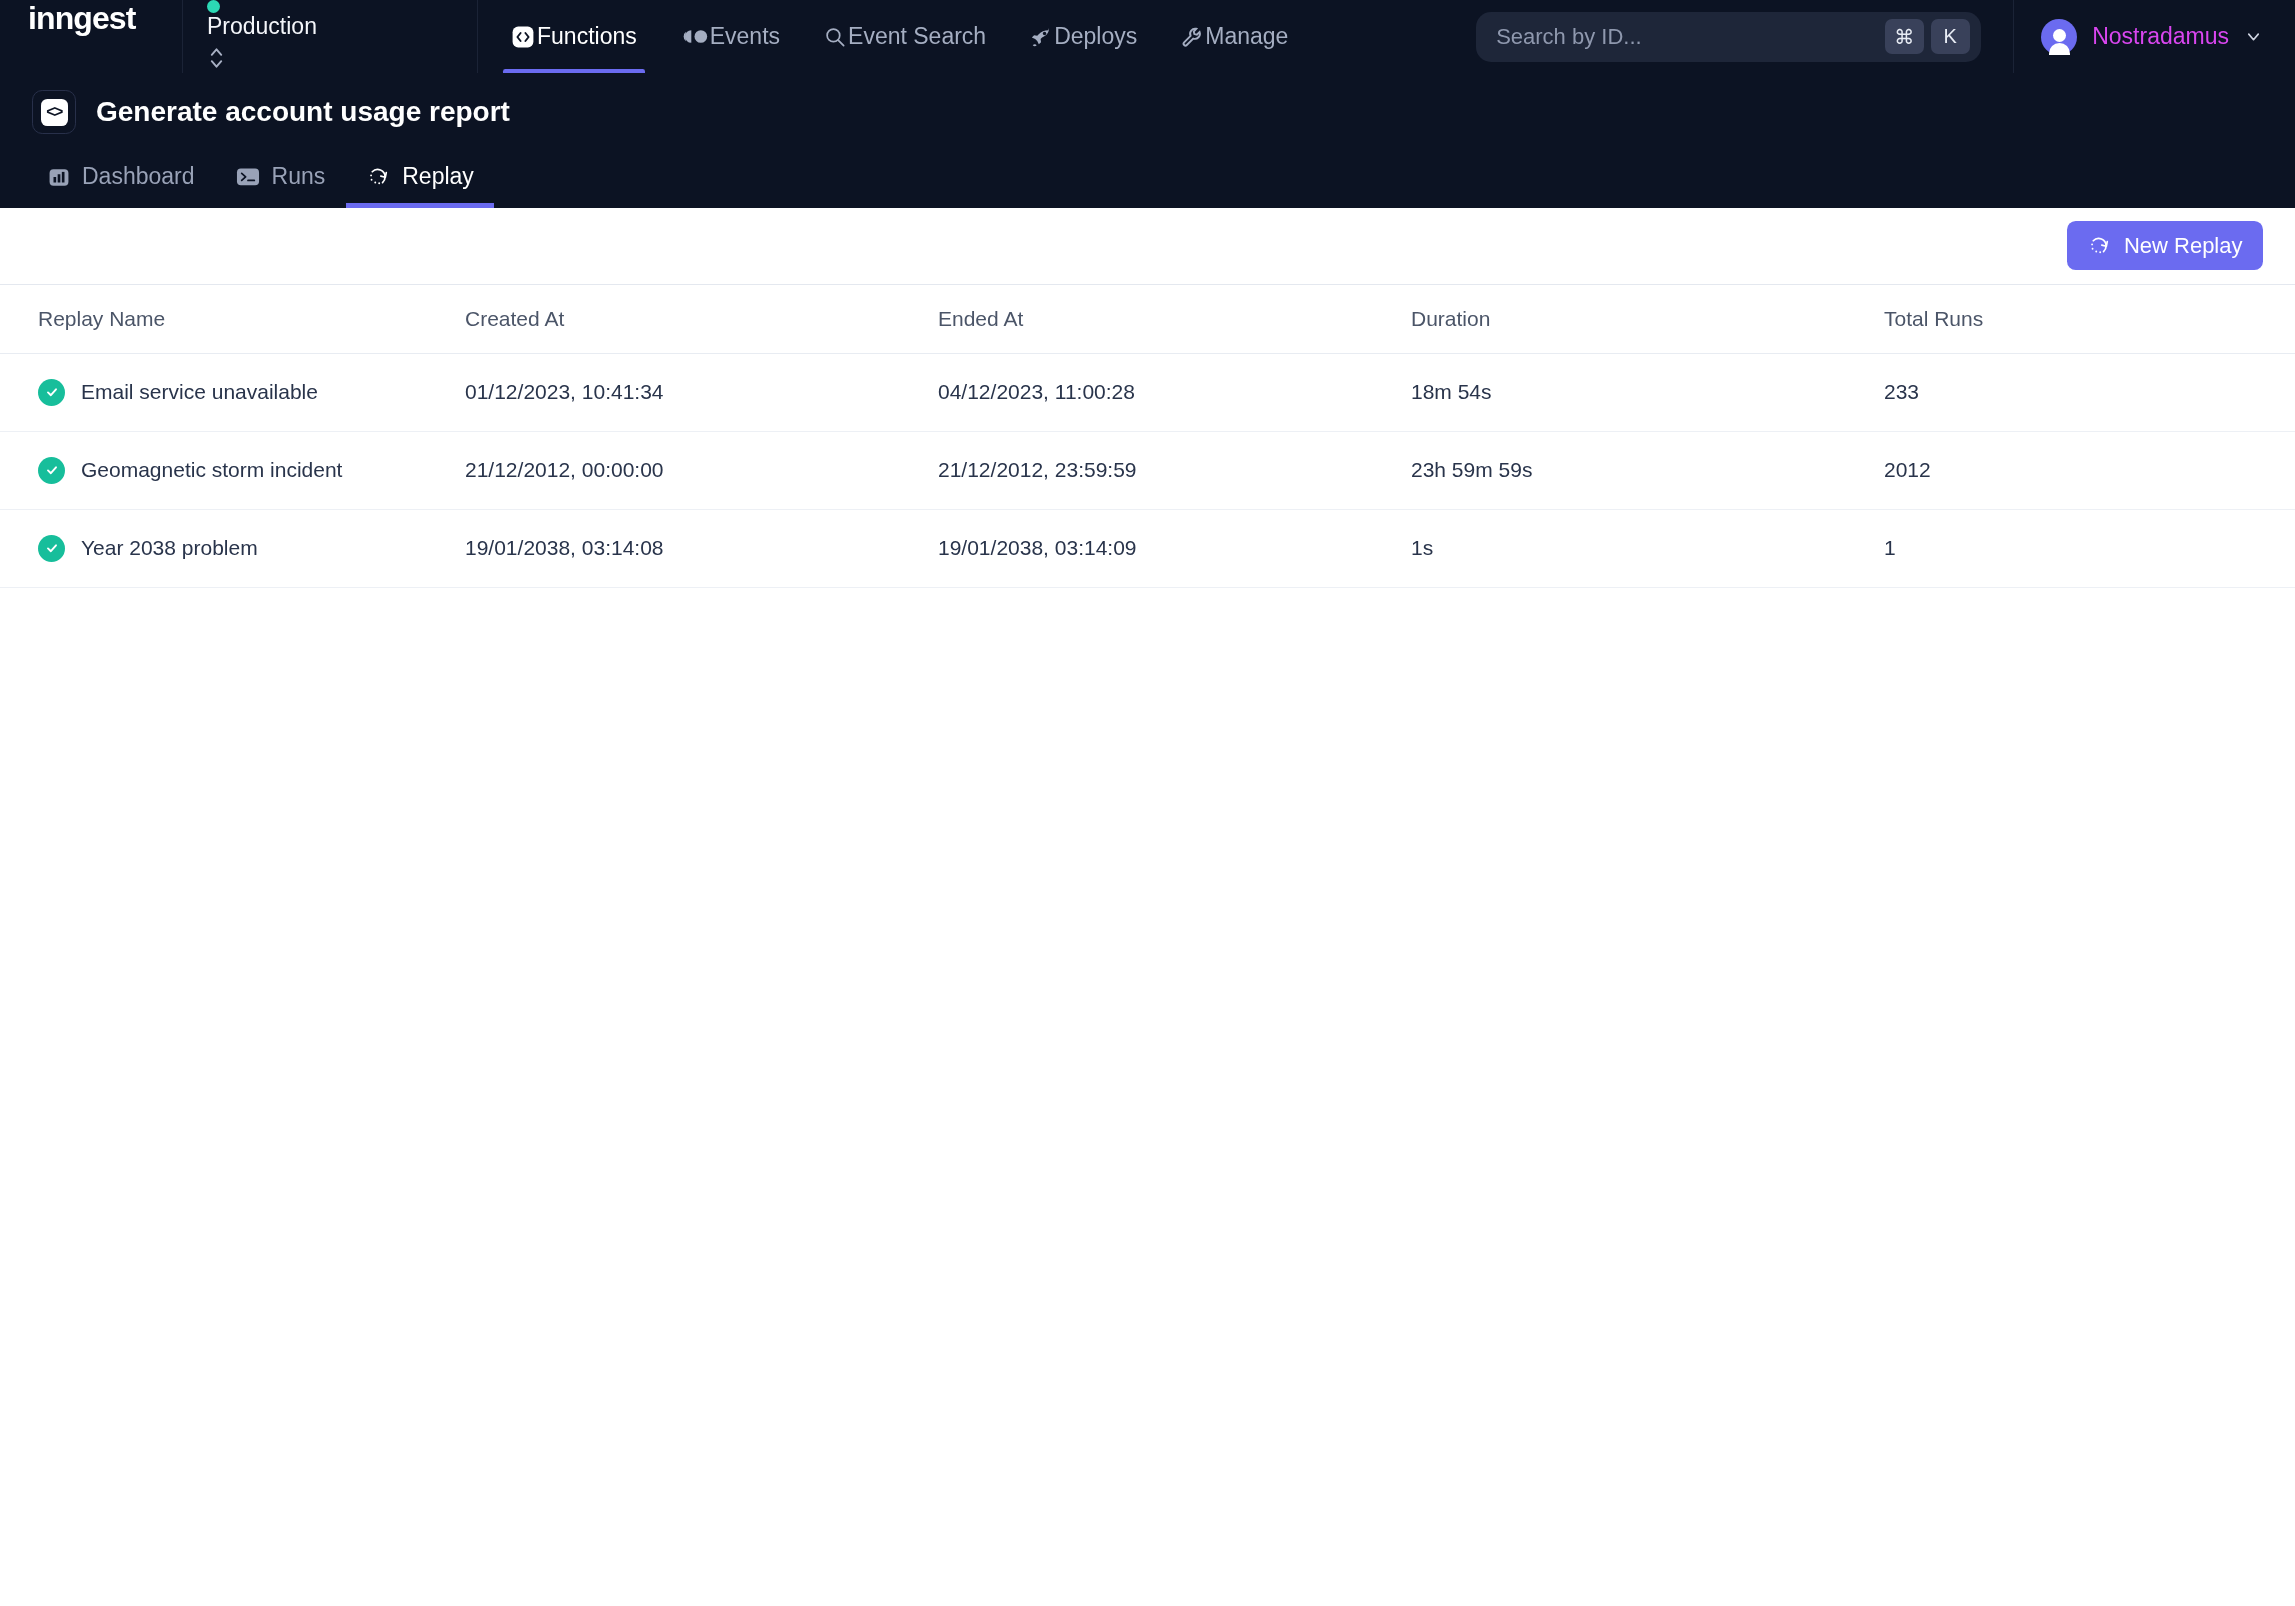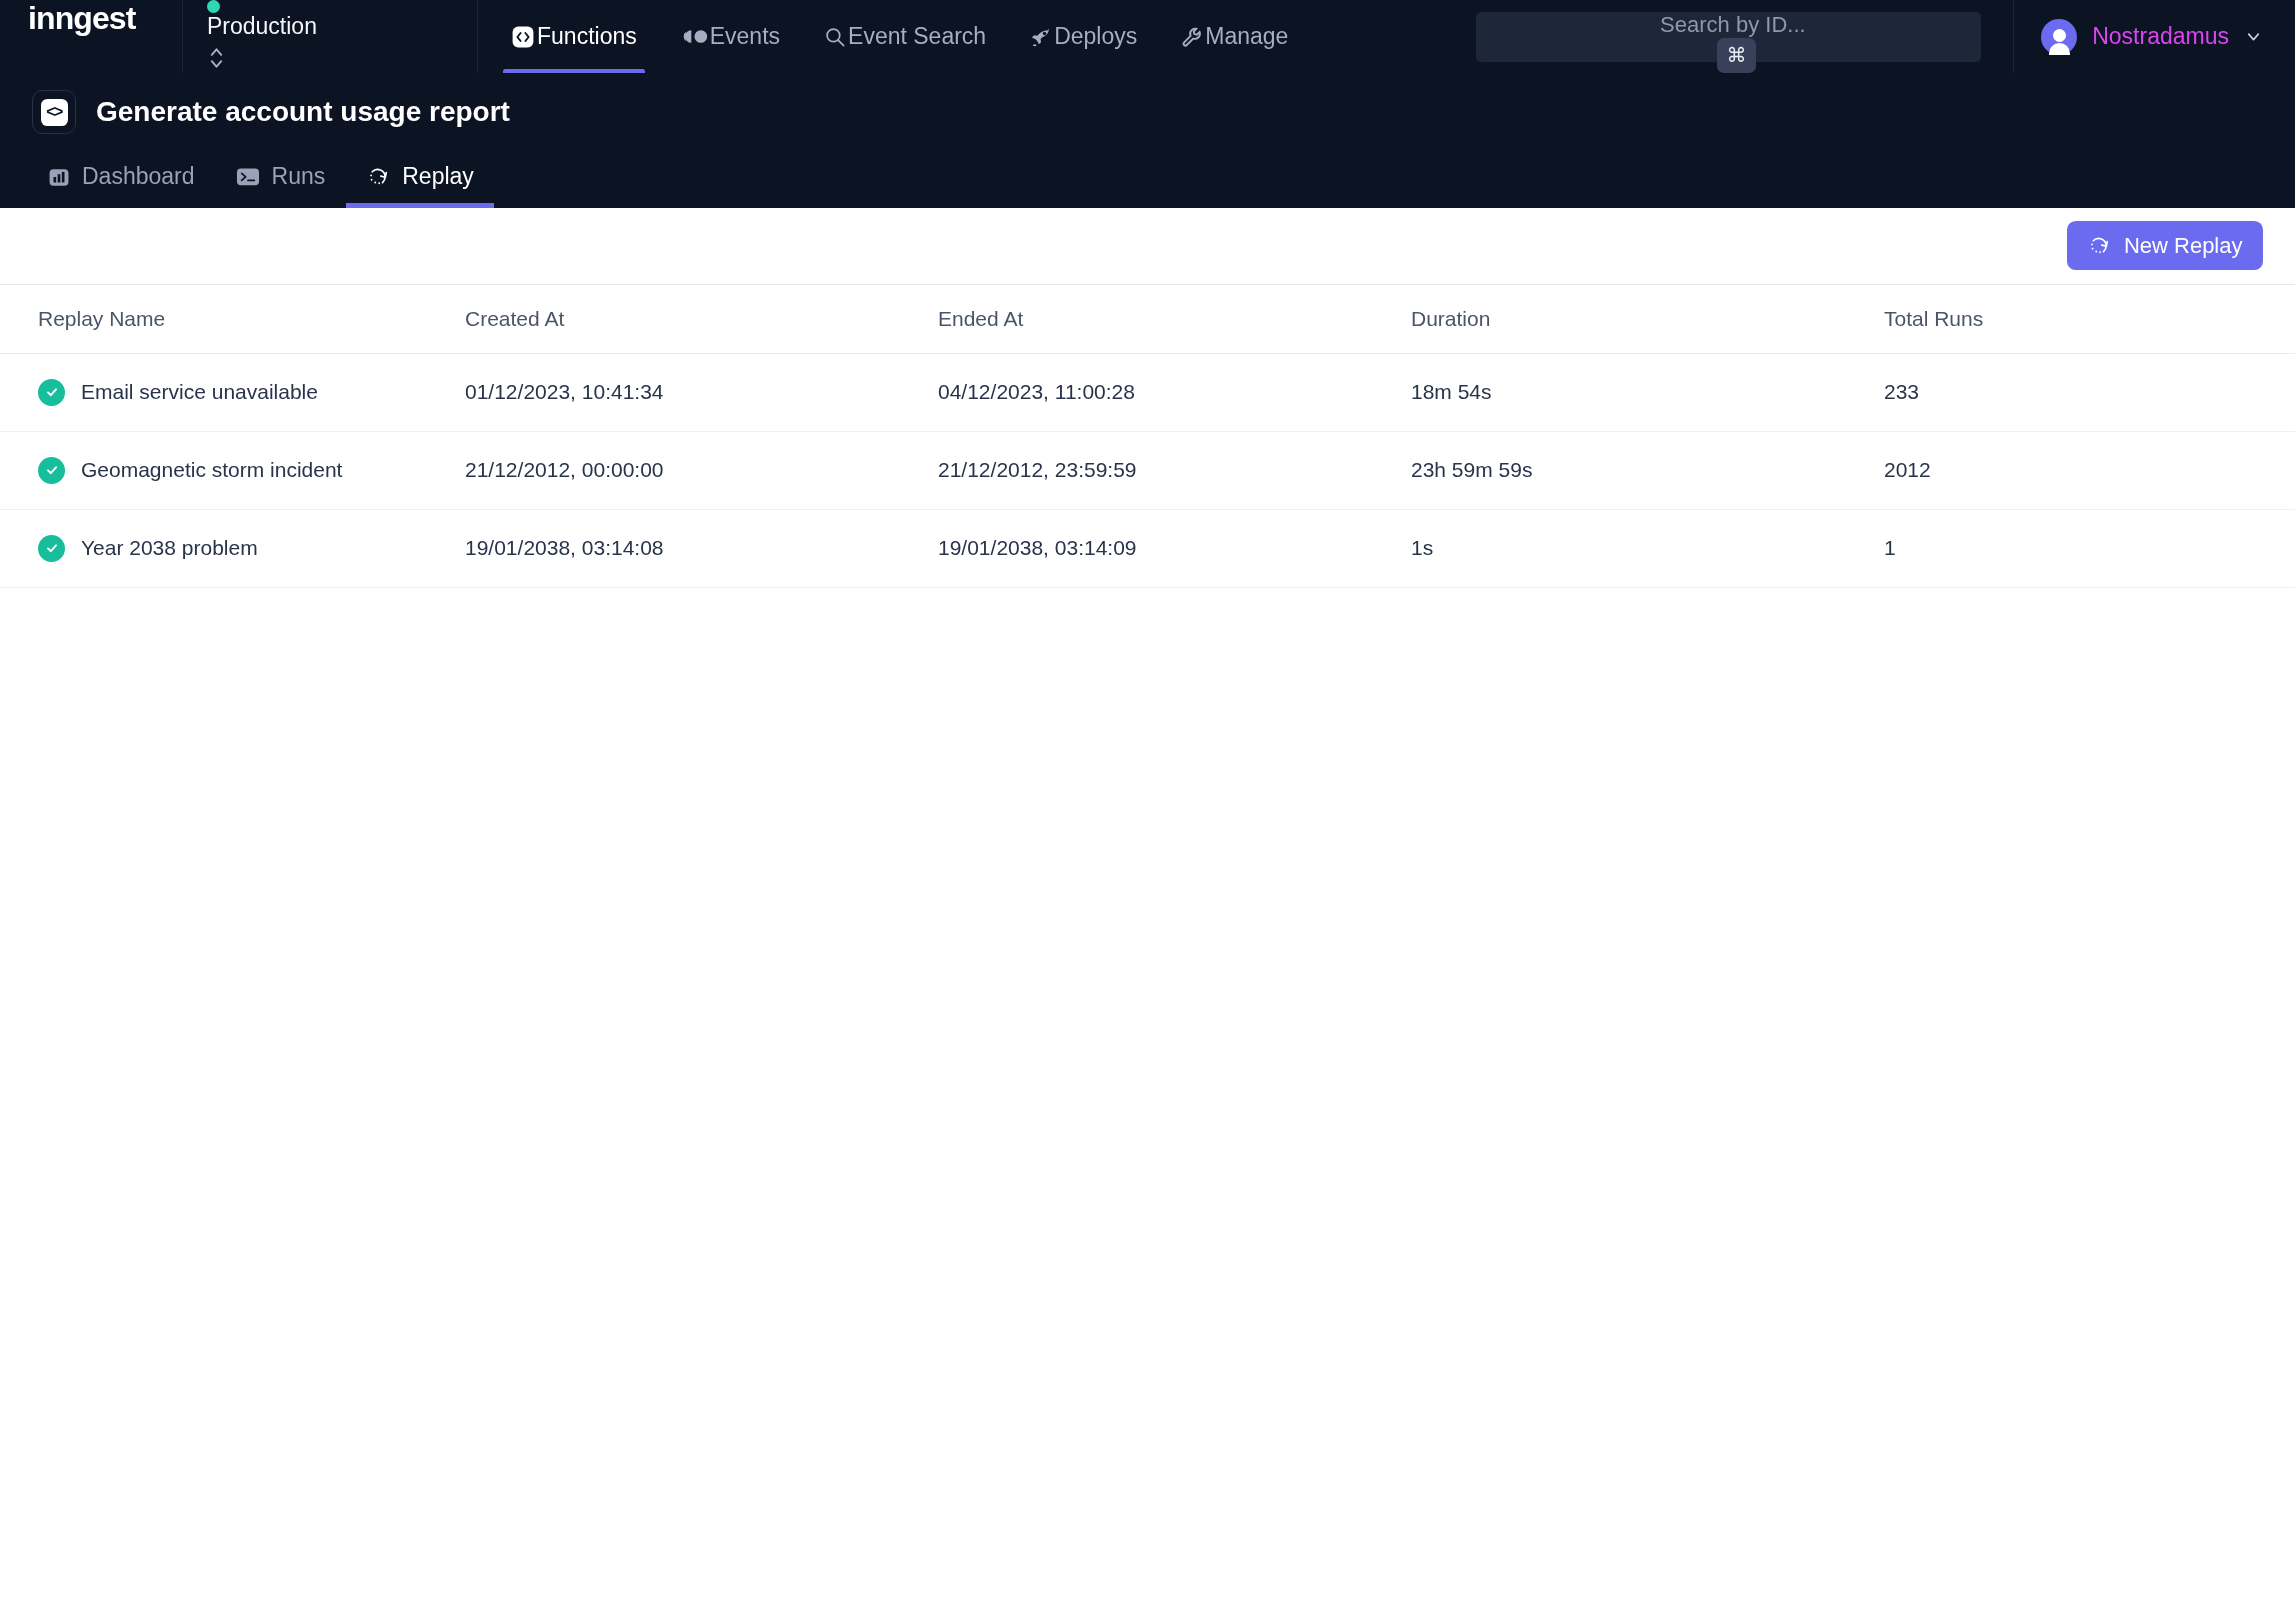--- a/index.html
+++ b/index.html
@@ -83,27 +83,26 @@
 
   .topnav-right {
     margin-left: auto;
     display: flex;
     align-items: center;
   }
   .searchbox {
     width: 505px;
     height: 50px;
     background: #1E2639;
-    border-radius: 5px;
+    border-radius: 15px;
     display: flex;
     align-items: center;
     padding: 0 11px 0 20.5px;
     margin-right: 32px;
     cursor: text;
-    flex-direction: column;
   }
   .searchbox .ph {
     flex: 1;
     color: #8F98AE;
     font-size: 22px;
   }
   .kbd {
     width: 39px; height: 35px;
     background: #39415A;
     border-radius: 7px;

